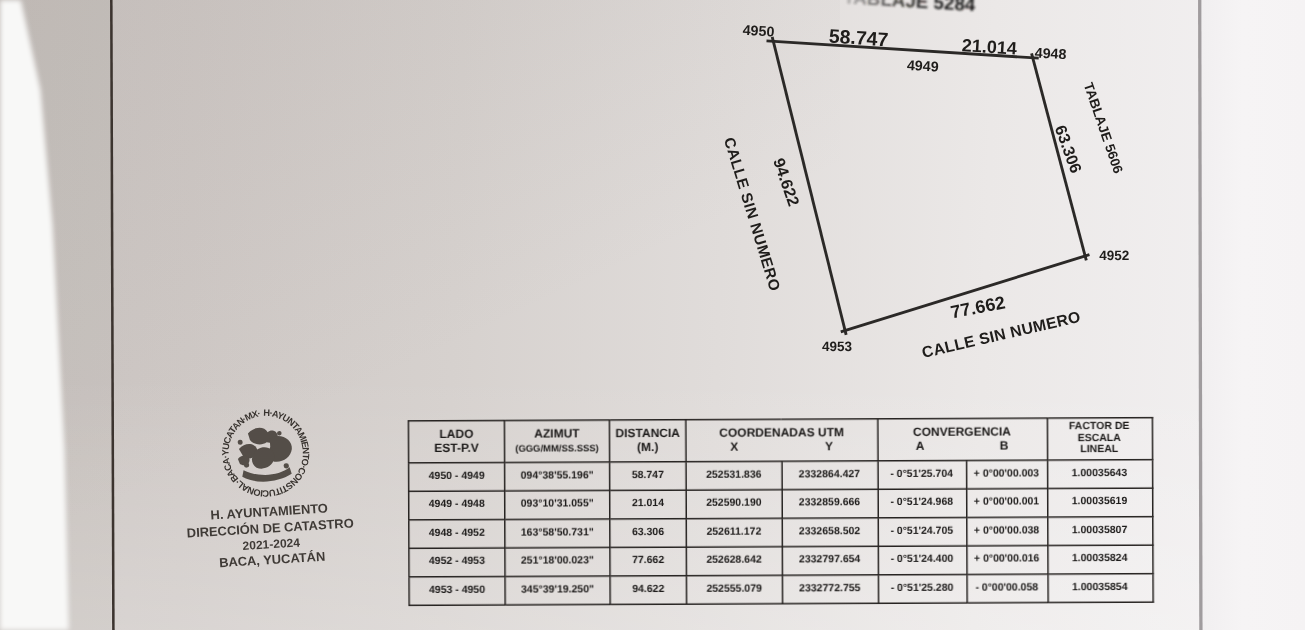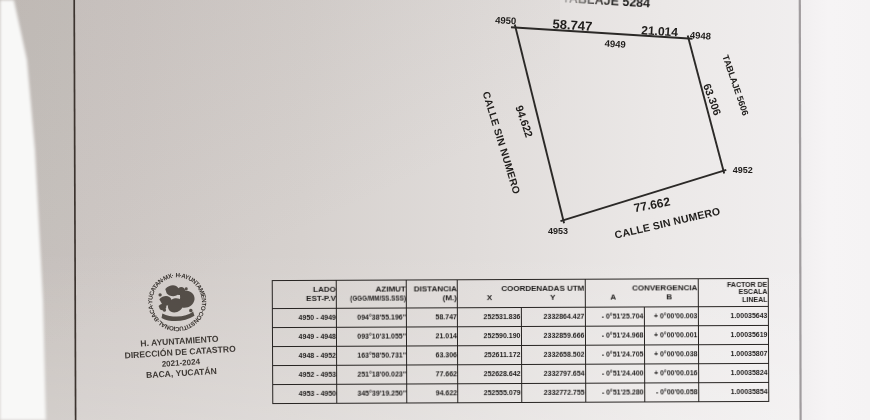--- a/index.html
+++ b/index.html
@@ -203,19 +203,19 @@
           <td>- 0°00'00.058</td>
           <td>1.00035854</td>
         </tr>
 </tbody>
     </table>
 
 </div>
 <style>
   #dt{position:absolute;left:272px;top:279px;width:496px;border-collapse:collapse;table-layout:fixed;
       transform:rotate(-0.25deg);transform-origin:center;color:#1c1a19;}
-  #dt td{border:1.6px solid #262321;text-align:right;vertical-align:middle;padding:0;
+  #dt td{border:1.6px solid #262321;text-align:center;vertical-align:middle;padding:0;
       font-size:7px;font-weight:bold;line-height:8px;height:18.2px;overflow:hidden;white-space:nowrap;}
   #dt tr.h td{font-size:8px;line-height:9px;height:26.5px;}
   #dt .sm{font-size:6.3px;}
   #dt .sm2{font-size:7px;line-height:7.5px;display:inline-block;}
   #dt .xy{display:flex;justify-content:space-around;font-size:8px;margin-top:0px;}
 </style>
 
 </body></html>

